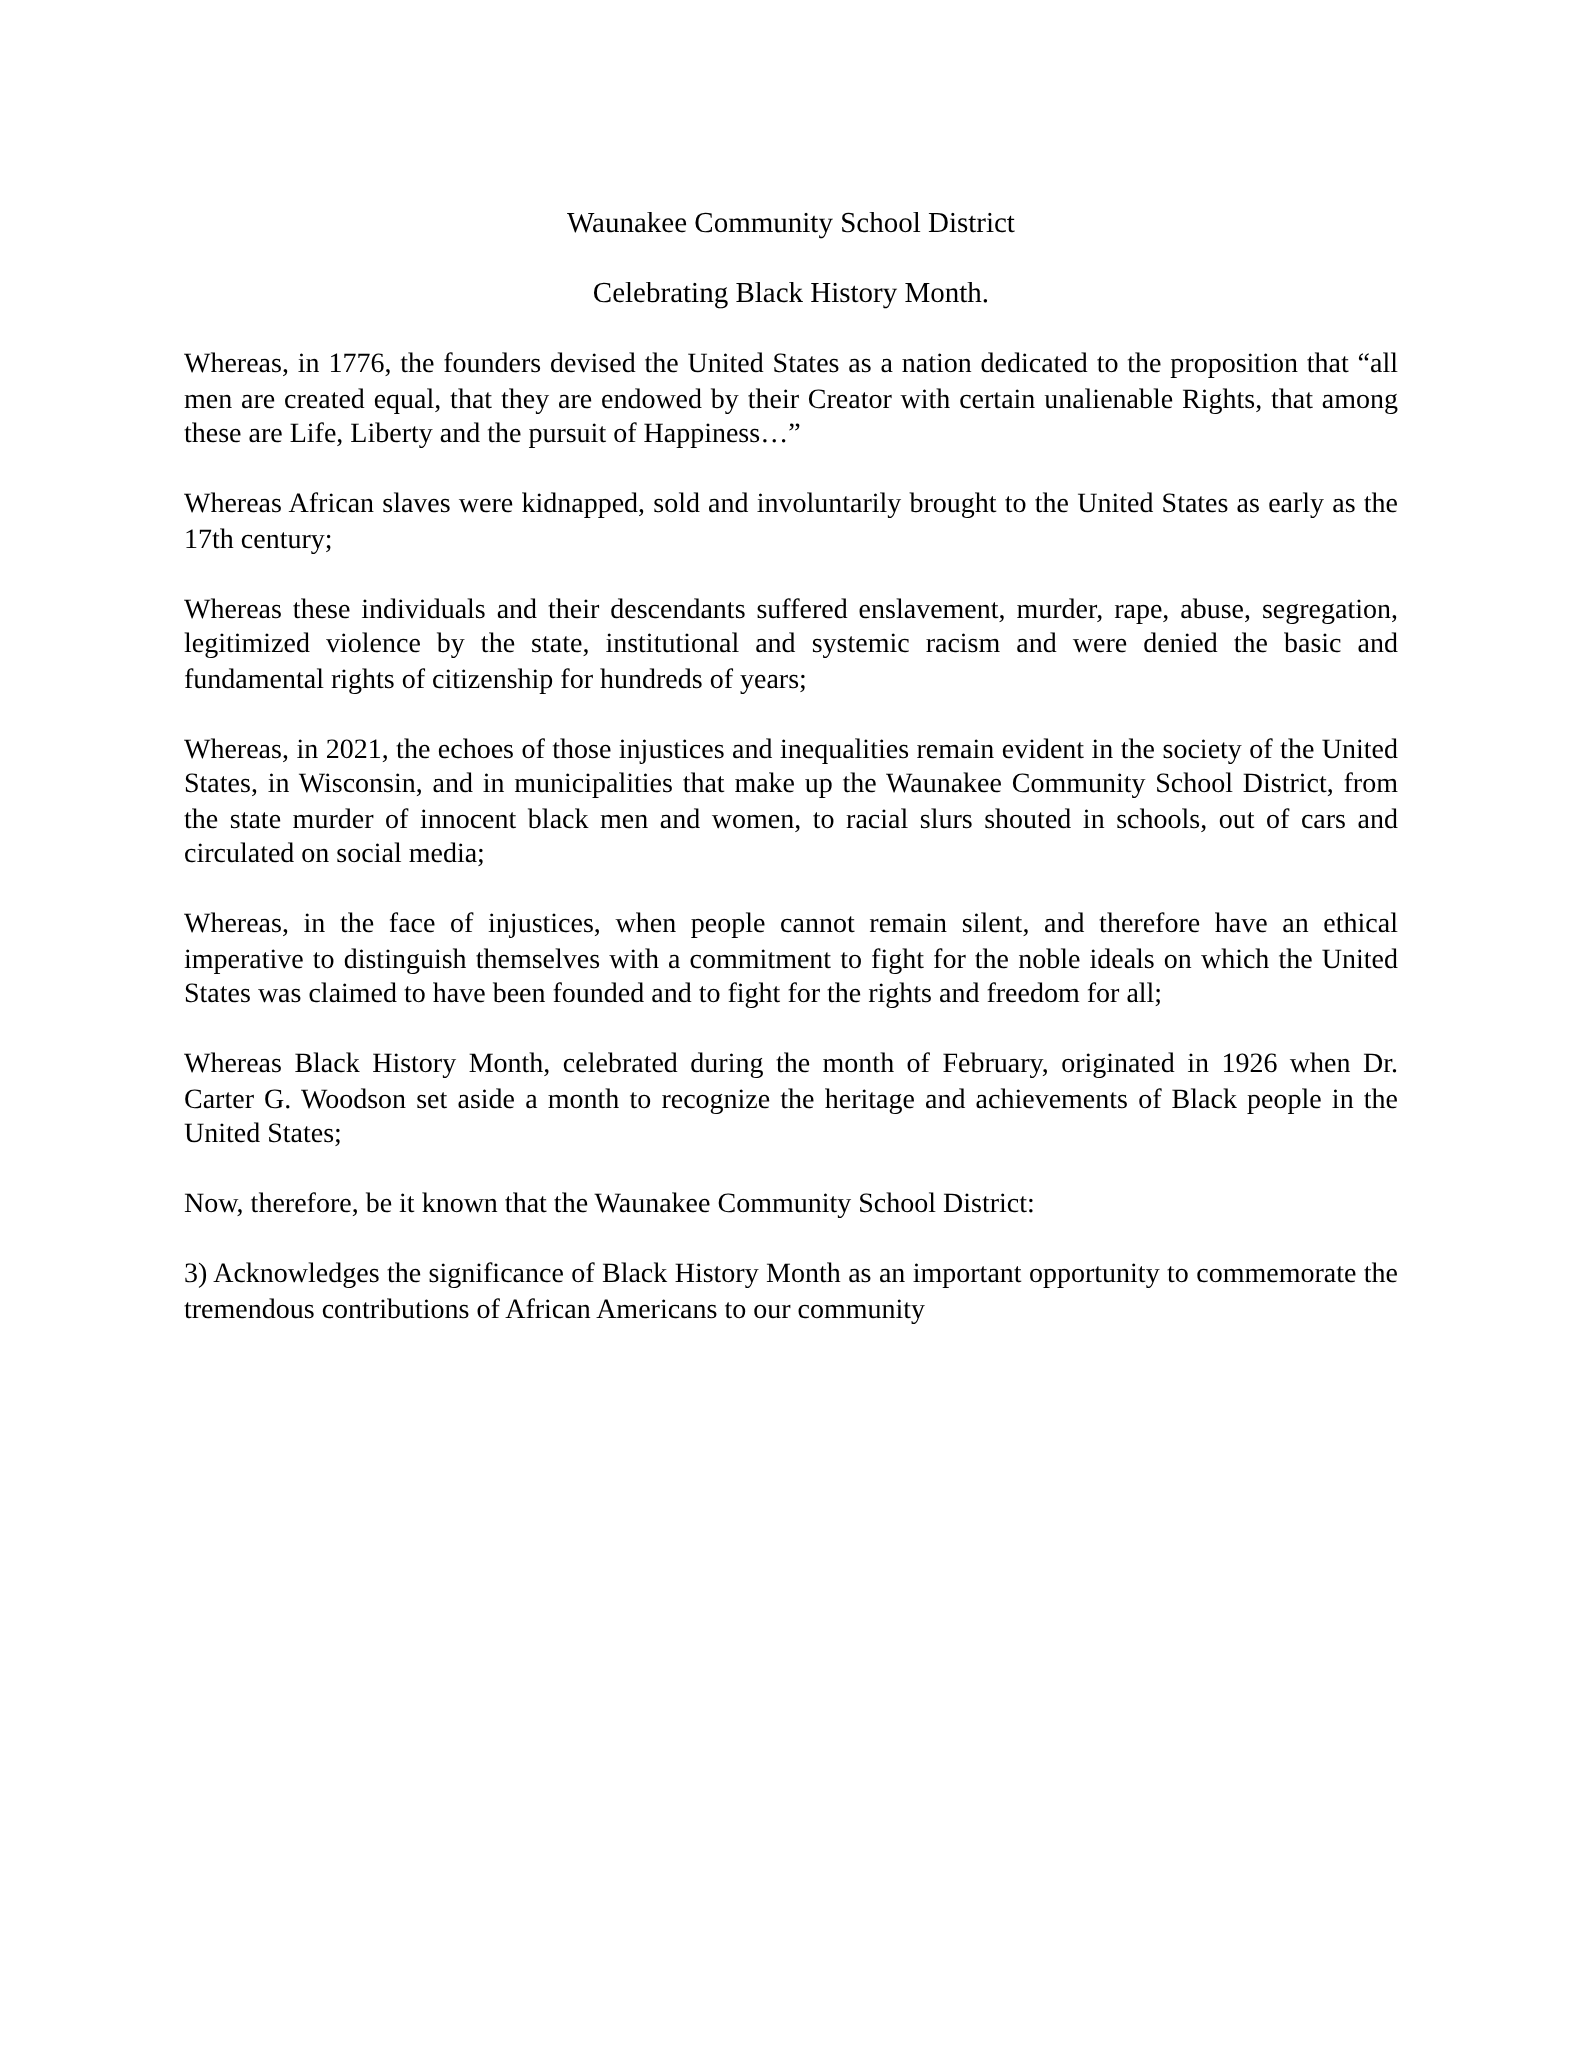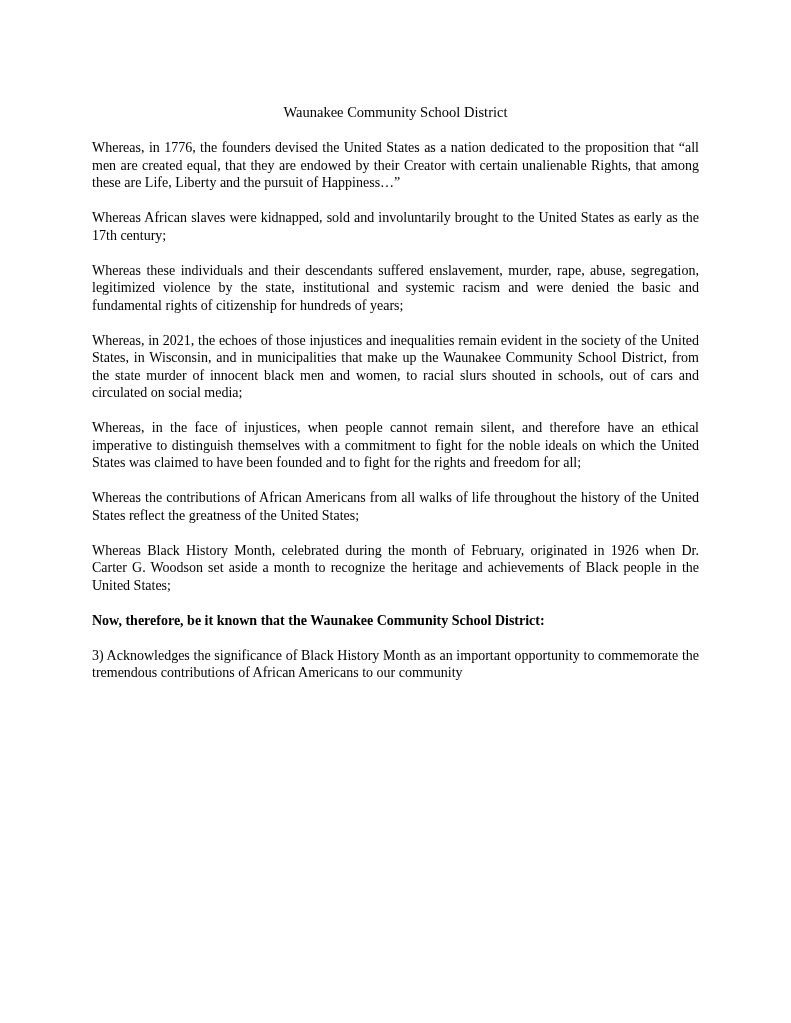--- a/index.html
+++ b/index.html
@@ -32,44 +32,44 @@
   .para {
     font-size: 14px;
     line-height: 17.5px;
     text-align: justify;
     margin: 0 0 17.5px 0;
   }
   .para.left-align {
     text-align: left;
   }
   .para.bold {
-    font-weight: bold;
+    font-weight: normal;
   }
   .para:last-child {
     margin-bottom: 0;
   }
 </style>
 </head>
 <body>
 
 <div class="page">
   <p class="doc-title">Waunakee Community School District</p>
 
+  <p class="doc-subtitle">Celebrating Black History Month.</p>
 
   <p class="para">Whereas, in 1776, the founders devised the United States as a nation dedicated to the proposition that “all men are created equal, that they are endowed by their Creator with certain unalienable Rights, that among these are Life, Liberty and the pursuit of Happiness…”</p>
 
   <p class="para">Whereas African slaves were kidnapped, sold and involuntarily brought to the United States as early as the 17th century;</p>
 
   <p class="para">Whereas these individuals and their descendants suffered enslavement, murder, rape, abuse, segregation, legitimized violence by the state, institutional and systemic racism and were denied the basic and fundamental rights of citizenship for hundreds of years;</p>
 
   <p class="para">Whereas, in 2021, the echoes of those injustices and inequalities remain evident in the society of the United States, in Wisconsin, and in municipalities that make up the Waunakee Community School District, from the state murder of innocent black men and women, to racial slurs shouted in schools, out of cars and circulated on social media;</p>
 
   <p class="para">Whereas, in the face of injustices, when people cannot remain silent, and therefore have an ethical imperative to distinguish themselves with a commitment to fight for the noble ideals on which the United States was claimed to have been founded and to fight for the rights and freedom for all;</p>
 
-  <p class="para">Whereas the contributions of African Americans from all walks of life throughout the history of the United States reflect the greatness of the United States;</p>
 
 
   <p class="para">Whereas Black History Month, celebrated during the month of February, originated in 1926 when Dr. Carter G. Woodson set aside a month to recognize the heritage and achievements of Black people in the United States;</p>
 
   <p class="para bold">Now, therefore, be it known that the Waunakee Community School District:</p>
 
 
 
   <p class="para">3) Acknowledges the significance of Black History Month as an important opportunity to commemorate the tremendous contributions of African Americans to our community</p>
 </div>

